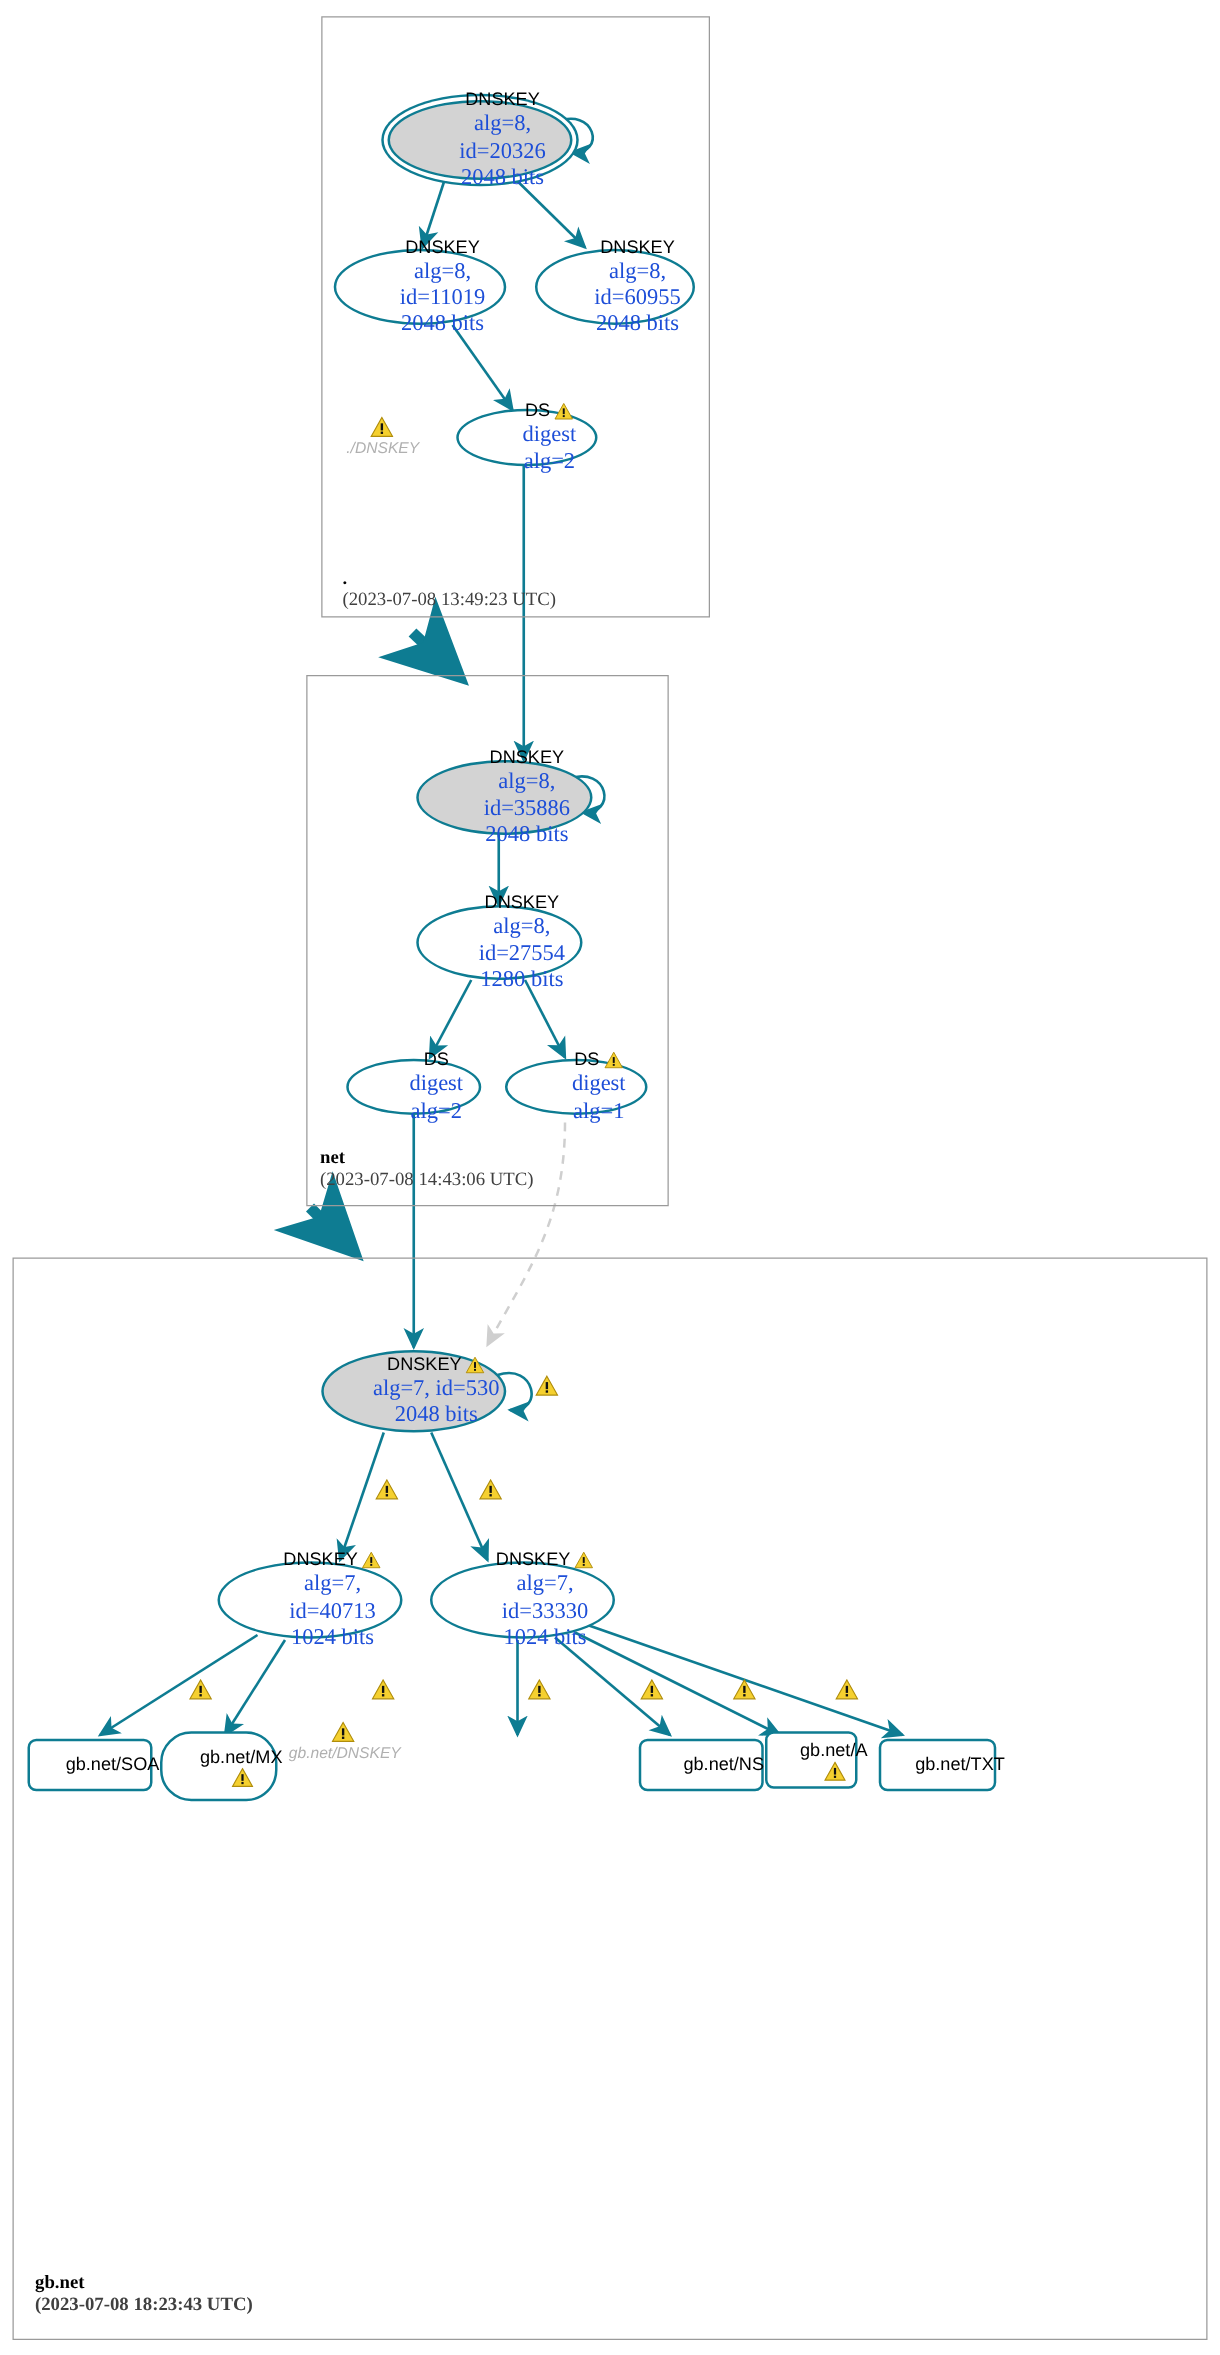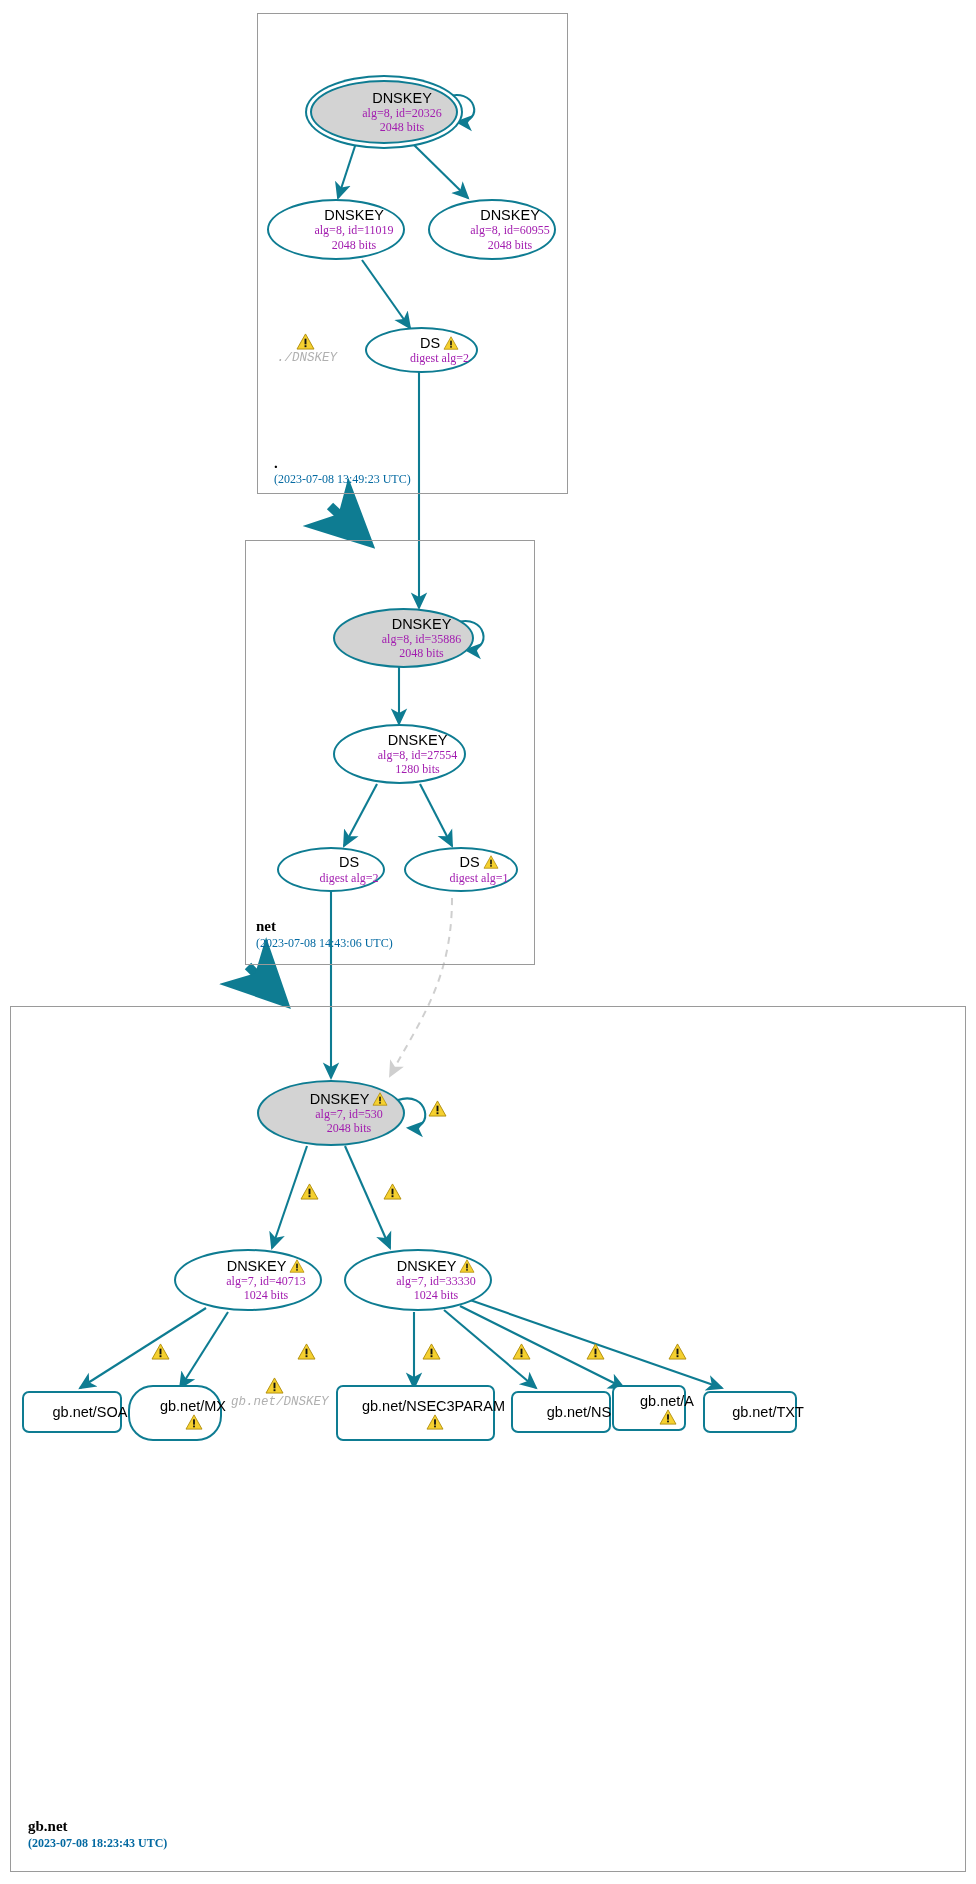--- a/index.html
+++ b/index.html
@@ -3,34 +3,34 @@
 <meta charset="utf-8">
 <style>
   html,body{margin:0;padding:0;background:#ffffff;}
   body{width:976px;height:1884px;position:relative;overflow:hidden;
        font-family:"Liberation Sans",sans-serif;}
   #stage{position:absolute;left:0;top:0;width:976px;height:1884px;}
   svg{position:absolute;left:0;top:0;}
   .zonebox{position:absolute;border:1px solid #9a9a9a;background:transparent;box-sizing:border-box;}
   .zonelabel{position:absolute;font-family:"Liberation Serif",serif;font-weight:bold;
              font-size:15px;color:#000;white-space:nowrap;}
-  .zonetime{position:absolute;font-family:"Liberation Serif",serif;font-size:12px;
-            color:#0369a1;white-space:nowrap;}
+  .zonetime{position:absolute;font-family:"Liberation Serif",serif;font-size:15px;
+            color:#404040;white-space:nowrap;}
   .node{position:absolute;box-sizing:border-box;display:flex;flex-direction:column;
         align-items:center;justify-content:center;text-align:center;padding-left:36px;}
   .ell{border:2px solid #0e7c92;border-radius:50%;background:#ffffff;}
   .ell.filled{background:#d3d3d3;}
   .ell.sep{box-shadow:0 0 0 3px #ffffff,0 0 0 5px #0e7c92;}
   .rect{border:2px solid #0e7c92;border-radius:7px;background:#ffffff;}
   .t1{font-family:"Liberation Sans",sans-serif;font-size:14.5px;color:#000;line-height:1.12;}
-  .t2{font-family:"Liberation Serif",serif;font-size:12px;color:#a21caf;line-height:1.18;}
+  .t2{font-family:"Liberation Serif",serif;font-size:18px;color:#1d4ed8;line-height:1.18;}
   .row{display:flex;align-items:center;justify-content:center;gap:3px;}
   .warn{position:absolute;width:19px;height:17px;}
   .warn.inl{position:relative;width:16px;height:14px;display:inline-block;vertical-align:middle;}
-  .ghost{position:absolute;font-family:Liberation Mono, monospace;font-style:italic;
+  .ghost{position:absolute;font-family:Liberation Sans, sans-serif;font-style:italic;
          font-size:12.5px;color:#b0b0b0;white-space:nowrap;text-align:center;}
 </style>
 </head>
 <body>
 
 <div id="stage">
 
   <svg width="976" height="1884">
     <defs>
       <marker id="ah" markerWidth="9" markerHeight="9" refX="7.4" refY="4.5" orient="auto">
@@ -304,30 +304,20 @@
 
   <div class="warn" style="left:265px;top:1377px;">
     <svg viewBox="0 0 20 18" width="19" height="17">
         <path d="M10 1 L19 17 L1 17 Z" fill="#f5d02f" stroke="#b08d0c" stroke-width="1"></path>
         <rect x="9" y="6" width="2" height="6" fill="#111"></rect>
         <rect x="9" y="13" width="2" height="2" fill="#111"></rect>
       </svg>
   </div>
   <div class="ghost" style="left:231px;top:1395px;">gb.net/DNSKEY</div>
 
-  <div class="node rect" style="left:336px;top:1385px;width:159px;height:56px;">
-    <div class="t1">gb.net/NSEC3PARAM</div>
-    <span class="warn inl">
-      <svg viewBox="0 0 20 18" width="18" height="16">
-          <path d="M10 1 L19 17 L1 17 Z" fill="#f5d02f" stroke="#b08d0c" stroke-width="1"></path>
-          <rect x="9" y="6" width="2" height="6" fill="#111"></rect>
-          <rect x="9" y="13" width="2" height="2" fill="#111"></rect>
-        </svg>
-    </span>
-  </div>
 
   <div class="node rect" style="left:511px;top:1391px;width:100px;height:42px;">
     <div class="t1">gb.net/NS</div>
   </div>
 
   <div class="node rect" style="left:612px;top:1385px;width:74px;height:46px;">
     <div class="t1">gb.net/A</div>
     <span class="warn inl">
       <svg viewBox="0 0 20 18" width="18" height="16">
           <path d="M10 1 L19 17 L1 17 Z" fill="#f5d02f" stroke="#b08d0c" stroke-width="1"></path>

